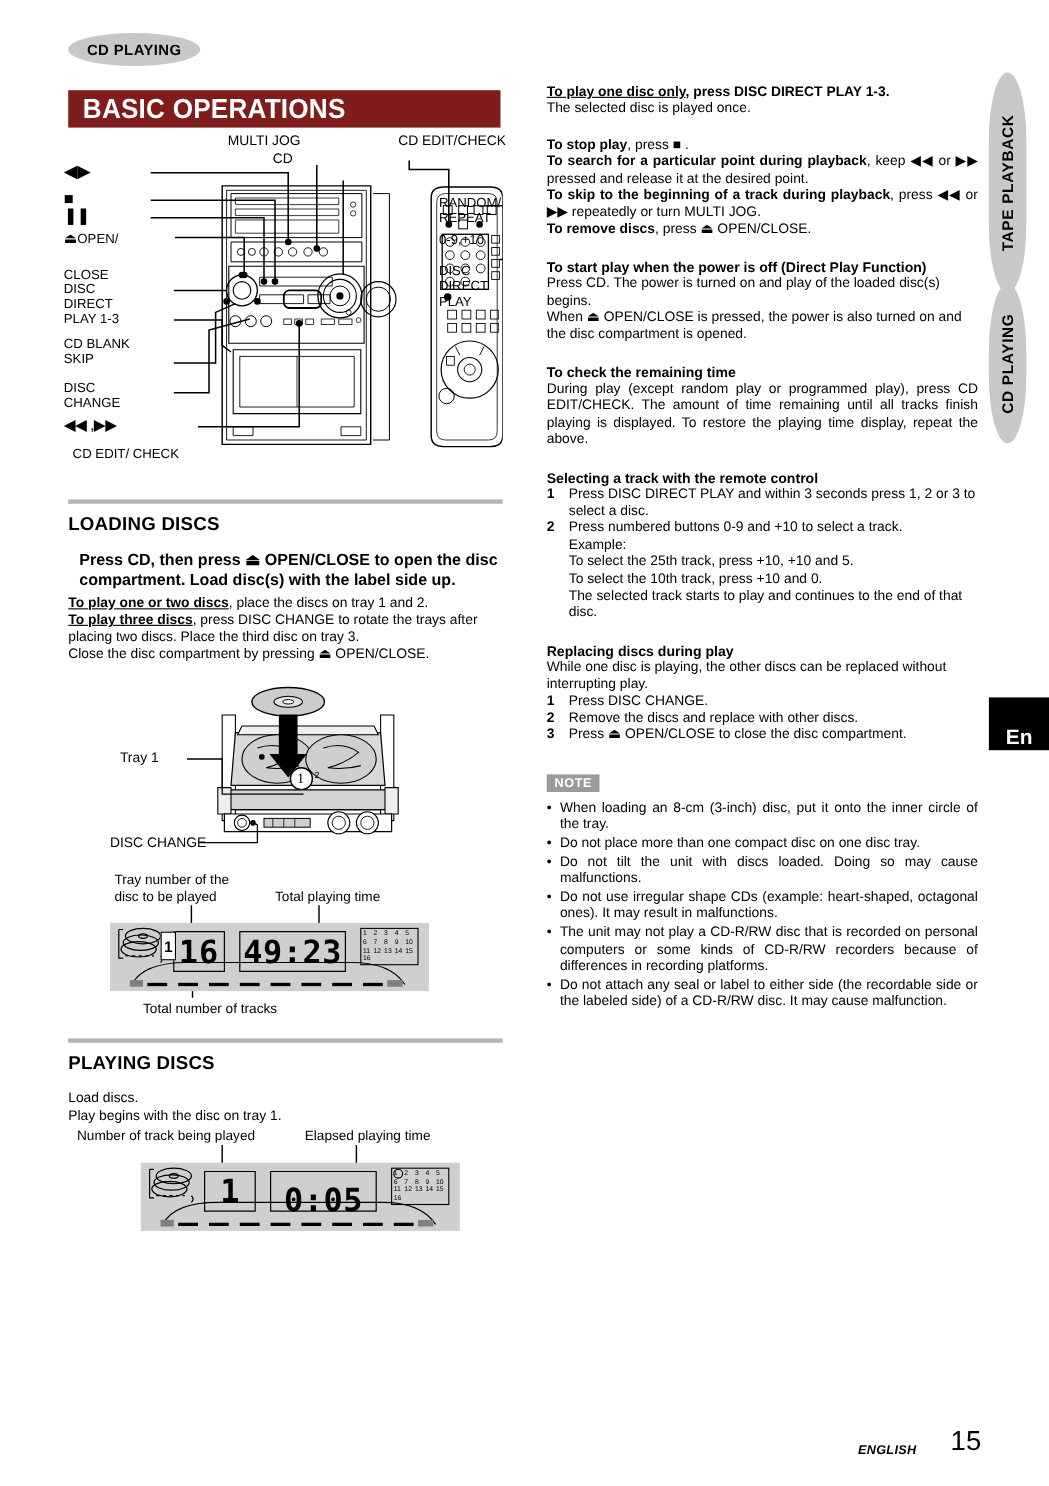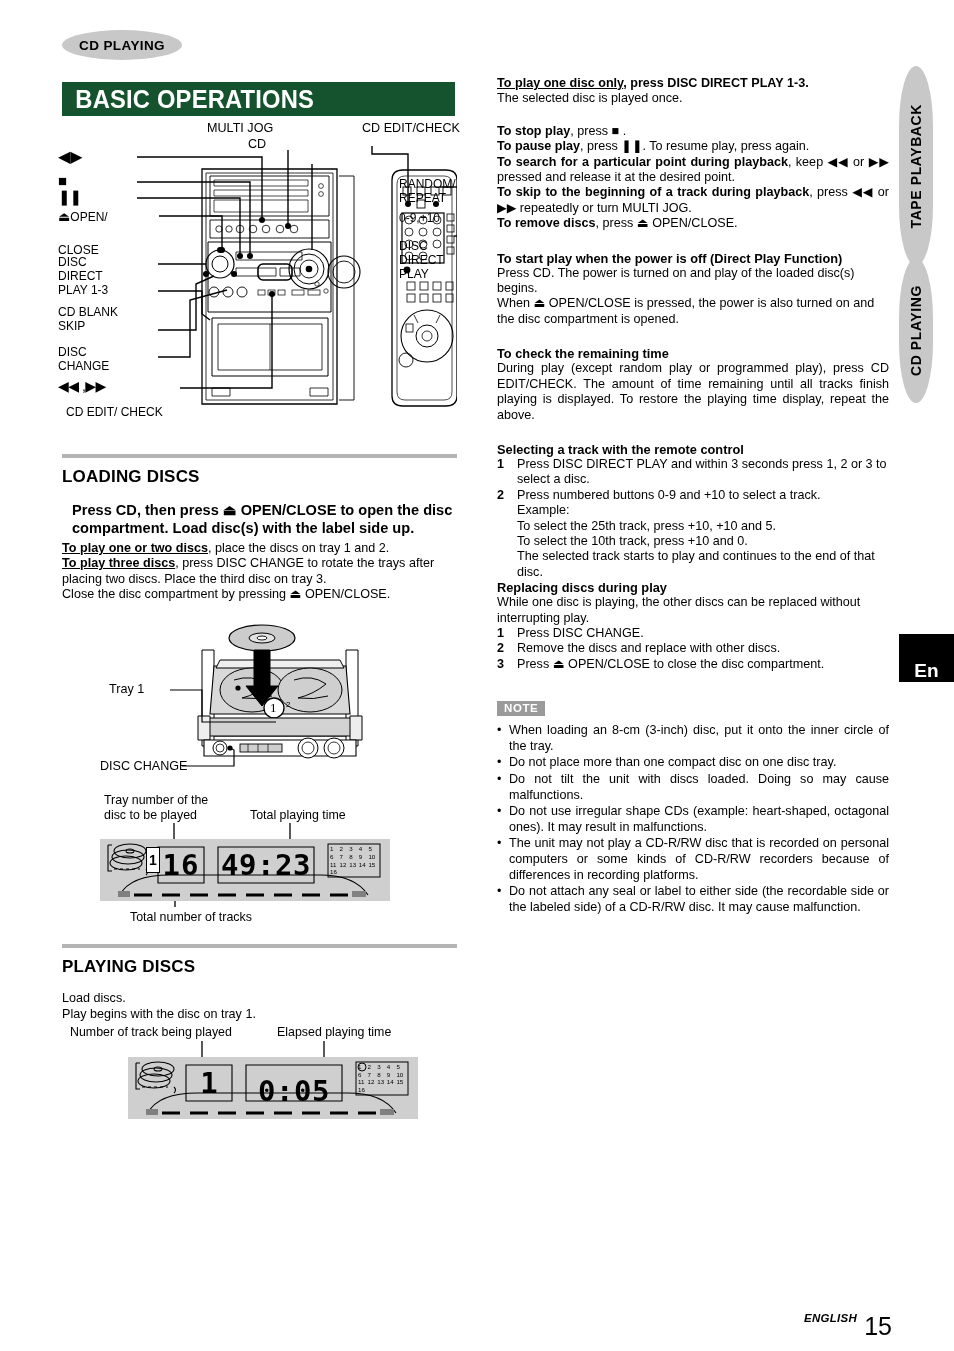--- a/index.html
+++ b/index.html
@@ -23,21 +23,21 @@
     display:flex; align-items:center; justify-content:center;
   }
   .runhead span {
     font-size:13.5px; font-weight:bold; letter-spacing:.4px;
   }
 
   
   .titlebar {
     position:absolute; left:62px; top:82px;
     width:393px; height:34px;
-    background:#14532d;
+    background:#7f1d1d;
     display:flex; align-items:center;
   }
   .titlebar span {
     color:#fff; font-size:25px; font-weight:bold;
     letter-spacing:.2px; padding-left:14px;
     font-family:"Liberation Sans", sans-serif;
     transform: scaleX(.95); transform-origin:left center;
   }
 
   
@@ -97,21 +97,21 @@
   #tab-cd   { left:899px; top:258px; height:145px; }
 
   .enbox {
     position:absolute; left:899px; top:634px;
     width:55px; height:48px; background:#000;
     display:flex; align-items:flex-end; justify-content:center;
   }
   .enbox span { color:#fff; font-size:19px; font-weight:bold; }
 
   
-  .footer { position:absolute; right:62px; bottom:10px; display:flex; align-items:flex-start; }
+  .footer { position:absolute; right:62px; bottom:26px; display:flex; align-items:flex-end;gap:24px; }
   .footer .lang { font-size:11.5px; font-weight:bold; font-style:italic; letter-spacing:.3px; }
   .footer .pg { font-size:25px; margin-left:7px; }
 
   
   .illus { position:relative; }
 
   
   #fig-main { width:395px; height:300px; }
   #fig-main svg { display:block; }
 
@@ -549,21 +549,20 @@
     </div>
 
   </div>
 
   <div class="col-right">
 
     <p><span class="b u">To play one disc only</span><span class="b">, press DISC DIRECT PLAY 1-3.</span></p>
     <p>The selected disc is played once.</p>
 
     <p style="margin-top:17px;"><span class="b">To stop play</span><span>, press ■ .</span></p>
-    <p><span class="b">To pause play</span><span>, press ❚❚. To resume play, press again.</span></p>
     <p class="just"><span class="b">To search for a particular point during playback</span><span>, keep ◀◀ or ▶▶ pressed and release it at the desired point.</span></p>
     <p class="just"><span class="b">To skip to the beginning of a track during playback</span><span>, press ◀◀ or ▶▶ repeatedly or turn MULTI JOG.</span></p>
     <p><span class="b">To remove discs</span><span>, press ⏏ OPEN/CLOSE.</span></p>
 
     <h3 class="sub" style="margin-top:19px;">To start play when the power is off (Direct Play Function)</h3>
     <p>Press CD.  The power is turned on and play of the loaded disc(s) begins.</p>
     <p>When ⏏ OPEN/CLOSE is pressed, the power is also turned on and the disc compartment is opened.</p>
 
     <h3 class="sub" style="margin-top:19px;">To check the remaining time</h3>
     <p class="just">During play (except random play or programmed play), press CD EDIT/CHECK. The amount of time remaining until all tracks finish playing is displayed. To restore the playing time display, repeat the above.</p>
@@ -577,21 +576,21 @@
       <div class="nrow">
         <span class="num">2</span>
         <span class="body">Press numbered buttons 0-9 and +10 to select a track.</span>
       </div>
       <div class="t indent">Example:</div>
       <div class="t indent">To select the 25th track, press +10, +10 and 5.</div>
       <div class="t indent">To select the 10th track, press +10 and 0.</div>
       <div class="t indent">The selected track starts to play and continues to the end of that disc.</div>
     </div>
 
-    <h3 class="sub" style="">Replacing discs during play</h3>
+    <h3 class="sub" style="margin-top:19px;">Replacing discs during play</h3>
     <p>While one disc is playing, the other discs can be replaced without interrupting play.</p>
     <div class="nlist">
       <div class="nrow">
         <span class="num">1</span>
         <span class="body">Press DISC CHANGE.</span>
       </div>
       <div class="nrow">
         <span class="num">2</span>
         <span class="body">Remove the discs and replace with other discs.</span>
       </div>

